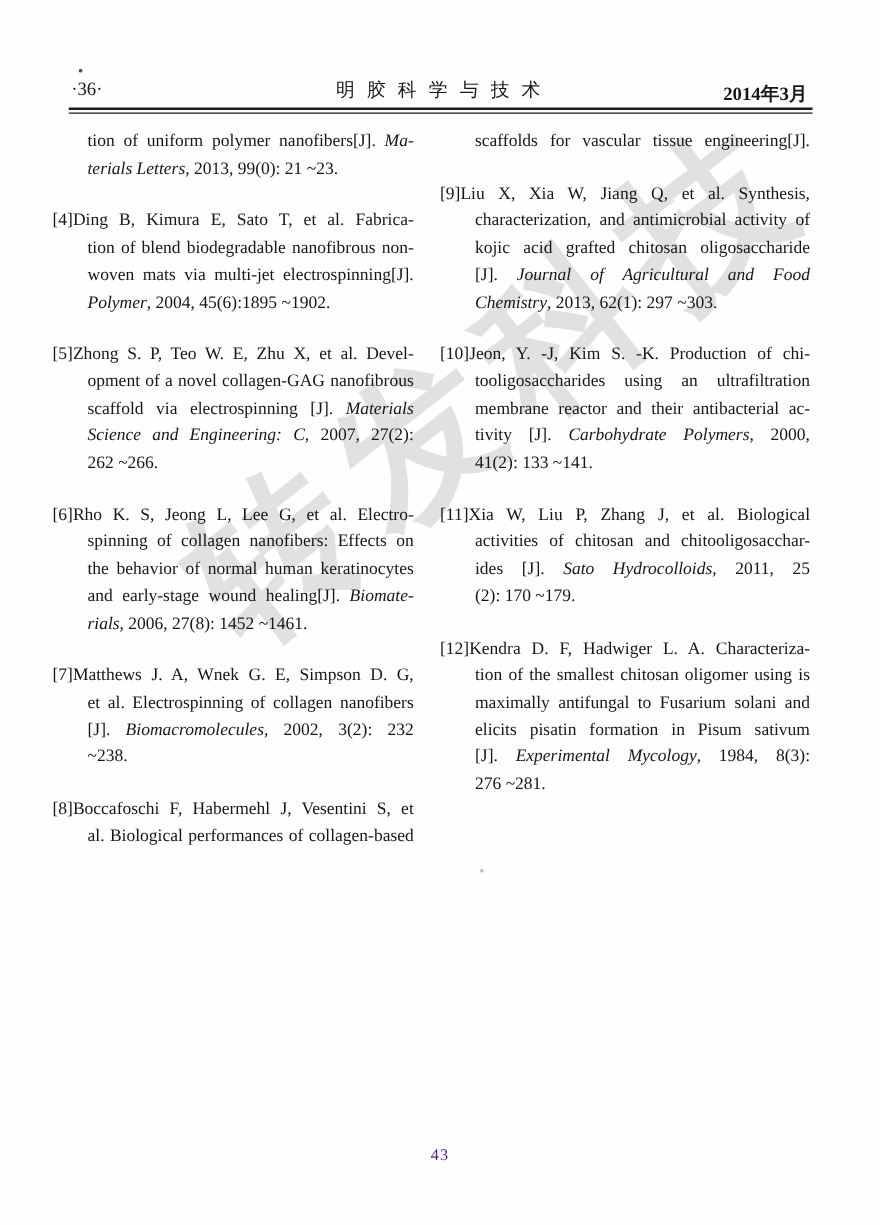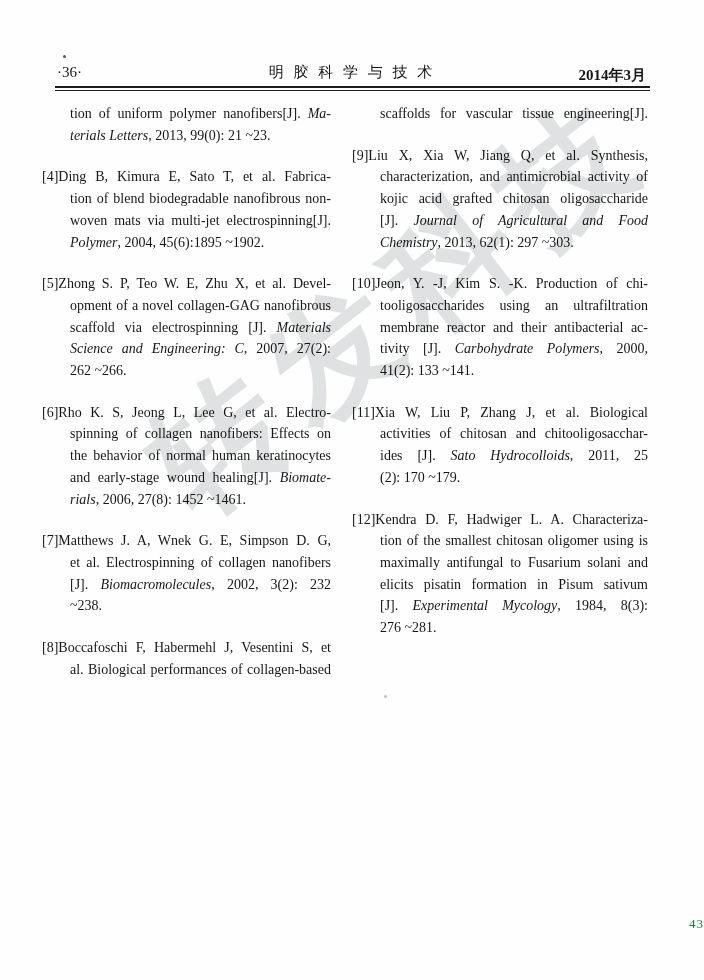--- a/index.html
+++ b/index.html
@@ -31,22 +31,22 @@
   .col { position:absolute; top:103px; font-size:14px; }
   .col-left  { left:42px;  width:289px; }
   .col-right { left:352px; width:296px; }
   .ref { padding-left:28px; }
   .ln  { line-height:21.7px; text-align:justify; text-align-last:justify; }
   .ln.first { margin-left:-28px;margin-top:20px; }
   .ln.last  { text-align-last:left; }
   .it { font-style:italic; }
 
   
-  .folio { position:absolute; top:916px; left:0; width:100%; text-align:right;
-           font-size:13px; letter-spacing:1px; color:#15803d; }
+  .folio { position:absolute; top:916px; left:0; width:100%; text-align:center;
+           font-size:13px; letter-spacing:1px; color:#4c1d95; }
 
   
   .dot { position:absolute; border-radius:50%; }
   .dot-a { left:63px;  top:55px;  width:3px; height:3px; background:#555; }
   .dot-b { left:71px;  top:133px; width:2px; height:2px; background:#666; }
   .dot-c { left:384px; top:695px; width:3px; height:3px; background:#c0c0c0; }
 </style>
 </head>
 <body>
 

